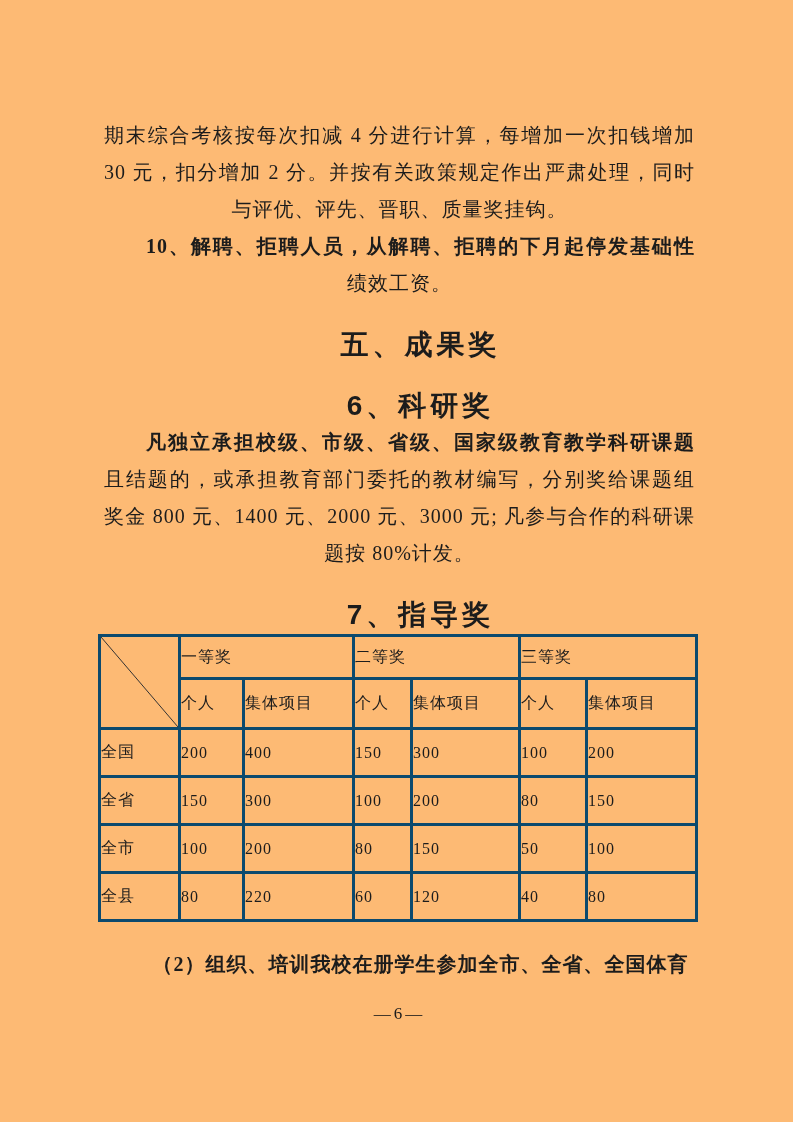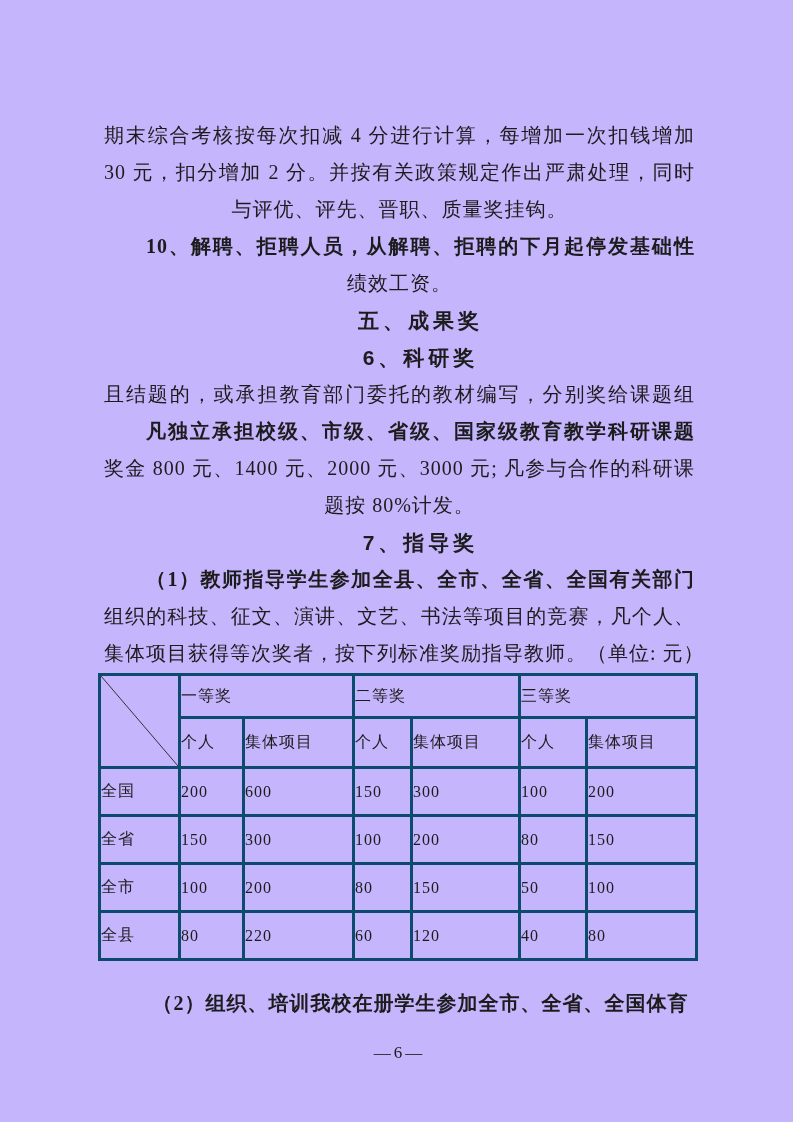--- a/index.html
+++ b/index.html
@@ -1,35 +1,35 @@
 <!DOCTYPE html>
 <html><head>
 <meta charset="utf-8">
 <style>
   html,body{margin:0;padding:0;}
   body{
     width:793px;height:1122px;background:#ffffff;overflow:hidden;
     font-family:"Liberation Serif","DejaVu Serif",serif;
     color:#1c1c1c;
   }
-  .page{position:relative;width:793px;height:1122px;background:#c4b5fd;}
+  .page{position:relative;width:793px;height:1122px;background:#fdba74;}
   .content{
     position:absolute;left:104px;top:117px;width:591px;
   }
   .ln{
     font-size:20px;line-height:37px;letter-spacing:1px;
     white-space:nowrap;text-align:center;
   }
   .ln.j{
     white-space:normal;text-align:justify;text-align-last:justify;
   }
   .ln.ind{text-indent:42px;font-weight:bold;}
   .ln.hd{
     font-family:"Liberation Sans","DejaVu Sans",sans-serif;
-    font-weight:700;font-size:21px;letter-spacing:4px;
+    font-weight:700;font-size:28px;letter-spacing:4px;margin-top:24px;
   }
   table.award{
     border-collapse:collapse;table-layout:fixed;
     width:597px;margin-left:-6px;margin-top:1px;
   }
   table.award td{
     border:3px solid #0c4a6e;text-align:left;vertical-align:middle;
     font-size:16px;letter-spacing:1px;padding:0;
   }
   tr.hr1{height:43px;}
@@ -58,33 +58,28 @@
 
     <div>
       <div class="ln j ind">10、解聘、拒聘人员，从解聘、拒聘的下月起停发基础性</div>
       <div class="ln">绩效工资。</div>
     </div>
 
     <div class="ln hd ind">五、成果奖</div>
     <div class="ln hd ind">6、科研奖</div>
 
     <div>
+      <div class="ln j ind">凡独立承担校级、市级、省级、国家级教育教学科研课题</div>
       <div class="ln j">且结题的，或承担教育部门委托的教材编写，分别奖给课题组</div>
-      <div class="ln j ind">凡独立承担校级、市级、省级、国家级教育教学科研课题</div>
       <div class="ln j">奖金 800 元、1400 元、2000 元、3000 元; 凡参与合作的科研课</div>
       <div class="ln">题按 80%计发。</div>
     </div>
 
     <div class="ln hd ind">7、指导奖</div>
 
-    <div>
-      <div class="ln j ind">（1）教师指导学生参加全县、全市、全省、全国有关部门</div>
-      <div class="ln j">组织的科技、征文、演讲、文艺、书法等项目的竞赛，凡个人、</div>
-      <div class="ln">集体项目获得等次奖者，按下列标准奖励指导教师。（单位: 元）</div>
-    </div>
 
     <table class="award">
       <colgroup>
         <col style="width:80px">
           <col style="width:64px">
           <col style="width:110px">
         <col style="width:58px">
           <col style="width:108px">
           <col style="width:67px">
           <col style="width:110px">
@@ -104,21 +99,21 @@
           <td>个人</td>
           <td>集体项目</td>
           <td>个人</td>
           <td>集体项目</td>
           <td>个人</td>
           <td>集体项目</td>
         </tr>
         <tr class="dr">
           <td>全国</td>
           <td class="num">200</td>
-          <td class="num">600</td>
+          <td class="num">400</td>
           <td class="num">150</td>
           <td class="num">300</td>
           <td class="num">100</td>
           <td class="num">200</td>
         </tr>
         <tr class="dr">
           <td>全省</td>
           <td class="num">150</td>
           <td class="num">300</td>
           <td class="num">100</td>

